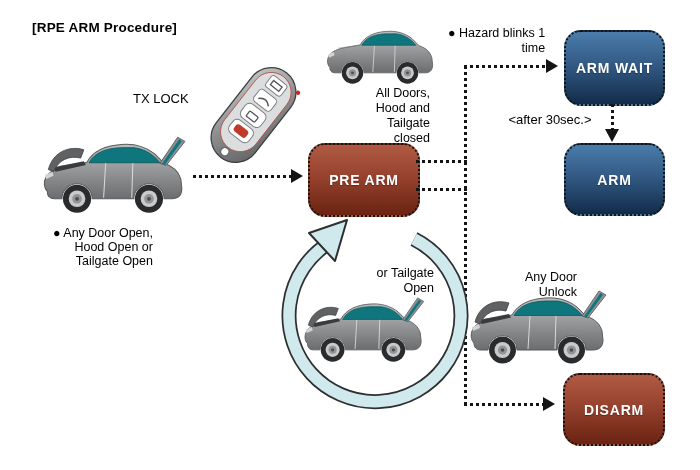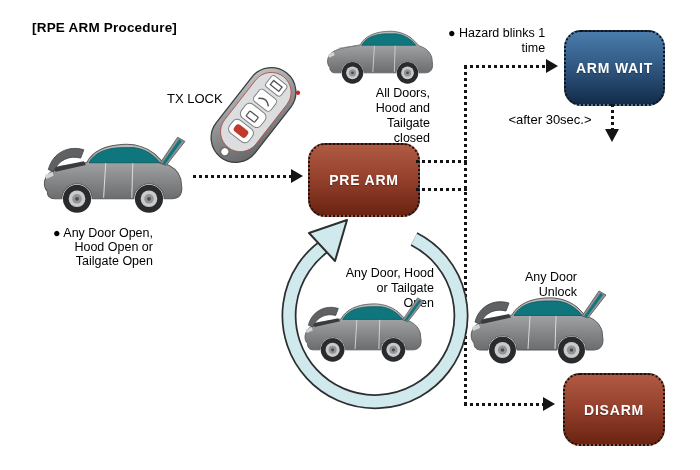--- a/index.html
+++ b/index.html
@@ -66,21 +66,21 @@
       </g>
       <g id="tailgate-open">
         <path d="M115,26 L132,1 L139,5 L121,28 Z" fill="#8f9092" stroke="#55565a" stroke-width="0.8"></path>
         <path d="M117,26.5 L133.5,3 L136,4.8 L119.5,27.5 Z" fill="#0e767c"></path>
       </g>
     </defs>
   </svg>
 
   <div class="abs title">[RPE ARM Procedure]</div>
 
-  <div class="abs cap" style="left:133px;top:92px;font-size:13px;margin-left:34px;">TX LOCK</div>
+  <div class="abs cap" style="left:133px;top:92px;font-size:13px;">TX LOCK</div>
 
   <svg class="fob" style="left:200px;top:55px" width="107" height="120" viewBox="0 0 100 112">
     <g transform="rotate(38 50 56)">
       <rect x="27" y="6" width="46" height="100" rx="23" fill="url(#gKey)" stroke="#3c3d3f" stroke-width="1.2"></rect>
       <rect x="31.5" y="10.5" width="37" height="84" rx="18.5" fill="#dcdddf" stroke="#b5453a" stroke-width="0.7"></rect>
       <rect x="41" y="15" width="18" height="13" rx="3" fill="#fff" stroke="#7c7d7f" stroke-width="0.9"></rect>
       <rect x="45" y="19" width="10" height="5" fill="none" stroke="#55565a" stroke-width="1.2"></rect>
       <rect x="40" y="31.5" width="20" height="14" rx="3.5" fill="#fff" stroke="#7c7d7f" stroke-width="0.9"></rect>
       <path d="M44,41 Q50,35 56,41" fill="none" stroke="#55565a" stroke-width="1.4"></path>
       <rect x="38.5" y="48.5" width="23" height="16" rx="5" fill="#fff" stroke="#7c7d7f" stroke-width="0.9"></rect>
@@ -124,20 +124,23 @@
   <div class="state red" style="left:308px;top:143px;width:108px;height:70px">
     <span>PRE ARM</span>
   </div>
 
   <div class="state blue" style="left:564px;top:30px;width:97px;height:72px">
     <span>ARM WAIT</span>
   </div>
 
   <div class="abs cap center" style="left:498px;top:113px;width:104px;font-size:13px;">&lt;after 30sec.&gt;</div>
 
+  <div class="state blue" style="left:564px;top:143px;width:97px;height:69px">
+    <span>ARM</span>
+  </div>
 
   <div class="state red" style="left:563px;top:373px;width:98px;height:69px">
     <span>DISARM</span>
   </div>
 
   <div class="dot-h" style="left:416px;top:160px;width:51px"></div>
   <div class="dot-h" style="left:416px;top:188px;width:51px"></div>
   <div class="dot-v" style="left:464px;top:66px;height:340px"></div>
   <div class="dot-h" style="left:464px;top:65px;width:82px"></div>
   <div class="arr-r" style="left:546px;top:59px"></div>
@@ -146,21 +149,20 @@
 
   <div class="dot-v" style="left:611px;top:104px;height:25px"></div>
   <div class="arr-d" style="left:605px;top:129px"></div>
 
   <svg class="cycle" style="left:280px;top:218px" width="192" height="192" viewBox="0 0 192 192">
     <path d="M134,21 A86,86 0 1 1 49,25" fill="none" stroke="#2e2f31" stroke-width="15"></path>
     <path d="M134,21 A86,86 0 1 1 49,25" fill="none" stroke="#cfe9ec" stroke-width="11.5"></path>
     <polygon points="67,2 29,15 55,43" fill="#cfe9ec" stroke="#2e2f31" stroke-width="2" stroke-linejoin="round"></polygon>
   </svg>
   <div class="abs cap center lh15" style="left:310px;top:266px;width:124px">
-    <div class="ln">Any Door, Hood</div>
     <div class="ln">or Tailgate</div>
     <div class="ln">Open</div>
   </div>
   <svg class="car" style="left:301px;top:297px" width="124" height="74" viewBox="0 0 140 84">
     <use href="#car-body"></use>
       <use href="#hood-open"></use>
       <use href="#tailgate-open"></use>
   </svg>
 
   <div class="abs cap center lh15" style="left:497px;top:270px;width:80px">

